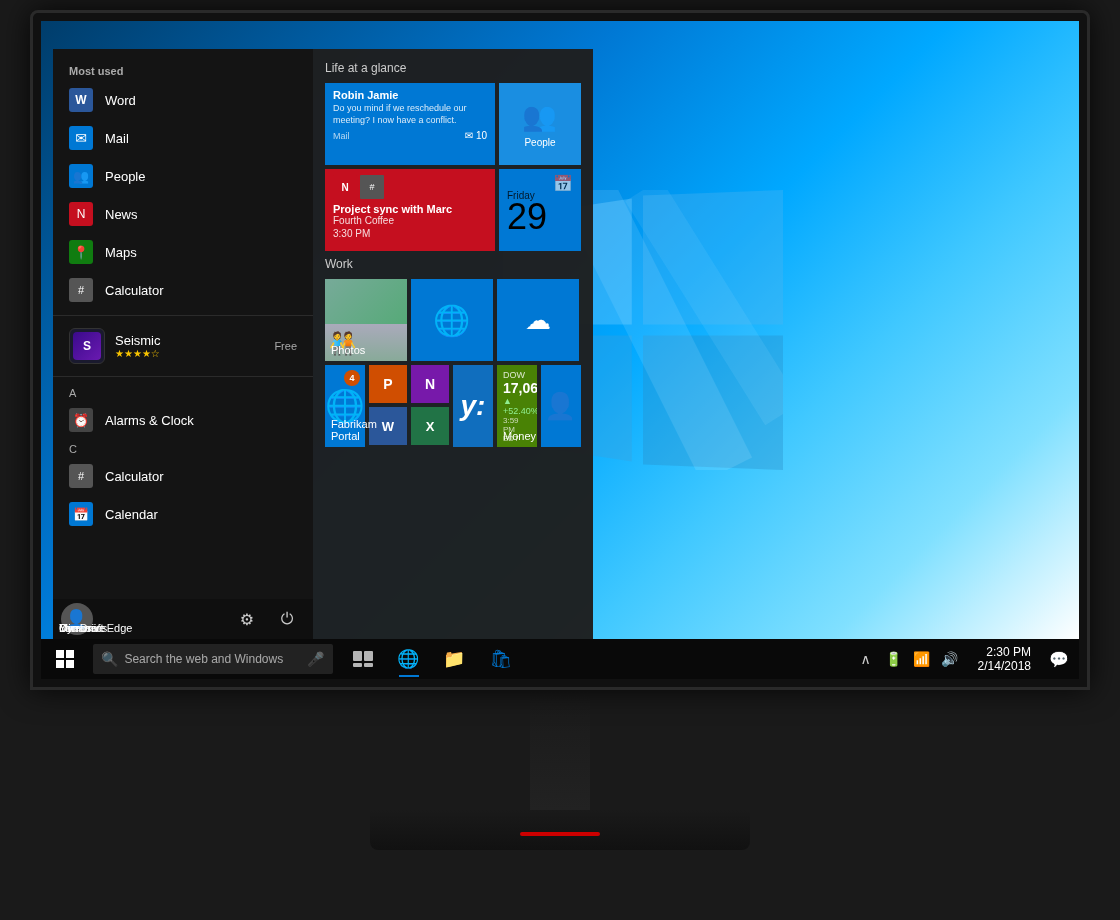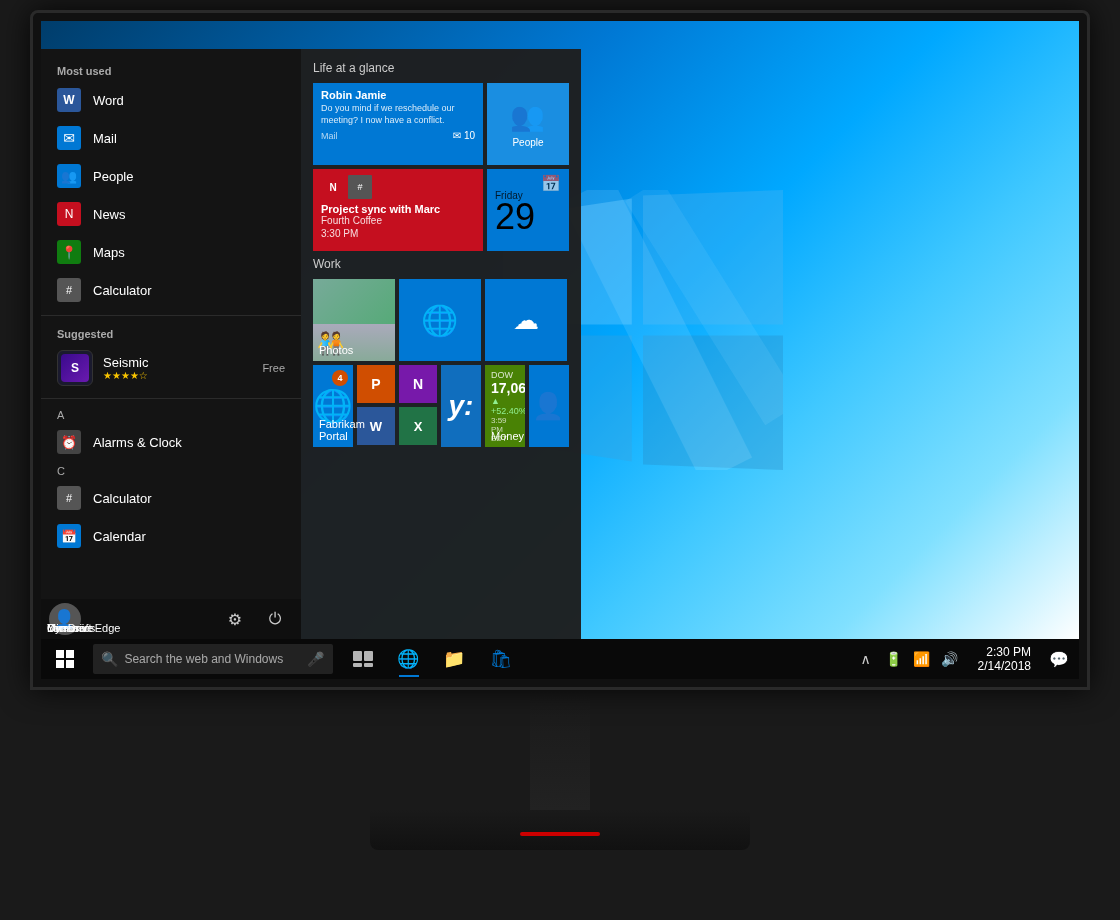--- a/index.html
+++ b/index.html
@@ -46,21 +46,21 @@
     .desktop-bg {
       position: absolute;
       top: 0; left: 0; right: 0; bottom: 40px;
       background: linear-gradient(135deg, #003d6b 0%, #0078d4 35%, #00a8ff 55%, #40c8ff 70%, #80e0ff 85%, #ffffff 100%);
     }
 
     
     .start-menu {
       position: absolute;
       bottom: 40px;
-      left: 0;
+      left: 12px;
       width: 540px;
       height: 590px;
       background: rgba(30,30,30,0.97);
       display: flex;
       z-index: 10;
     }
 
     .start-left {
       width: 260px;
       background: rgba(20,20,20,0.98);
@@ -685,21 +685,20 @@
 
             <div class="menu-item">
               <div class="menu-icon icon-calc">
                   <span style="color:#fff;font-size:11px;">#</span>
                 </div>
               <span>Calculator</span>
             </div>
 
             <div class="menu-divider"></div>
 
-            <div class="section-label">Suggested</div>
 
             <div class="suggested-item">
               <div class="seismic-icon">
                 <div class="seismic-icon-inner">S</div>
               </div>
               <div style="flex:1;">
                 <div style="color:#fff;font-size:13px;">Seismic</div>
                 <div class="stars">★★★★☆</div>
               </div>
               <div class="free-badge">Free</div>

